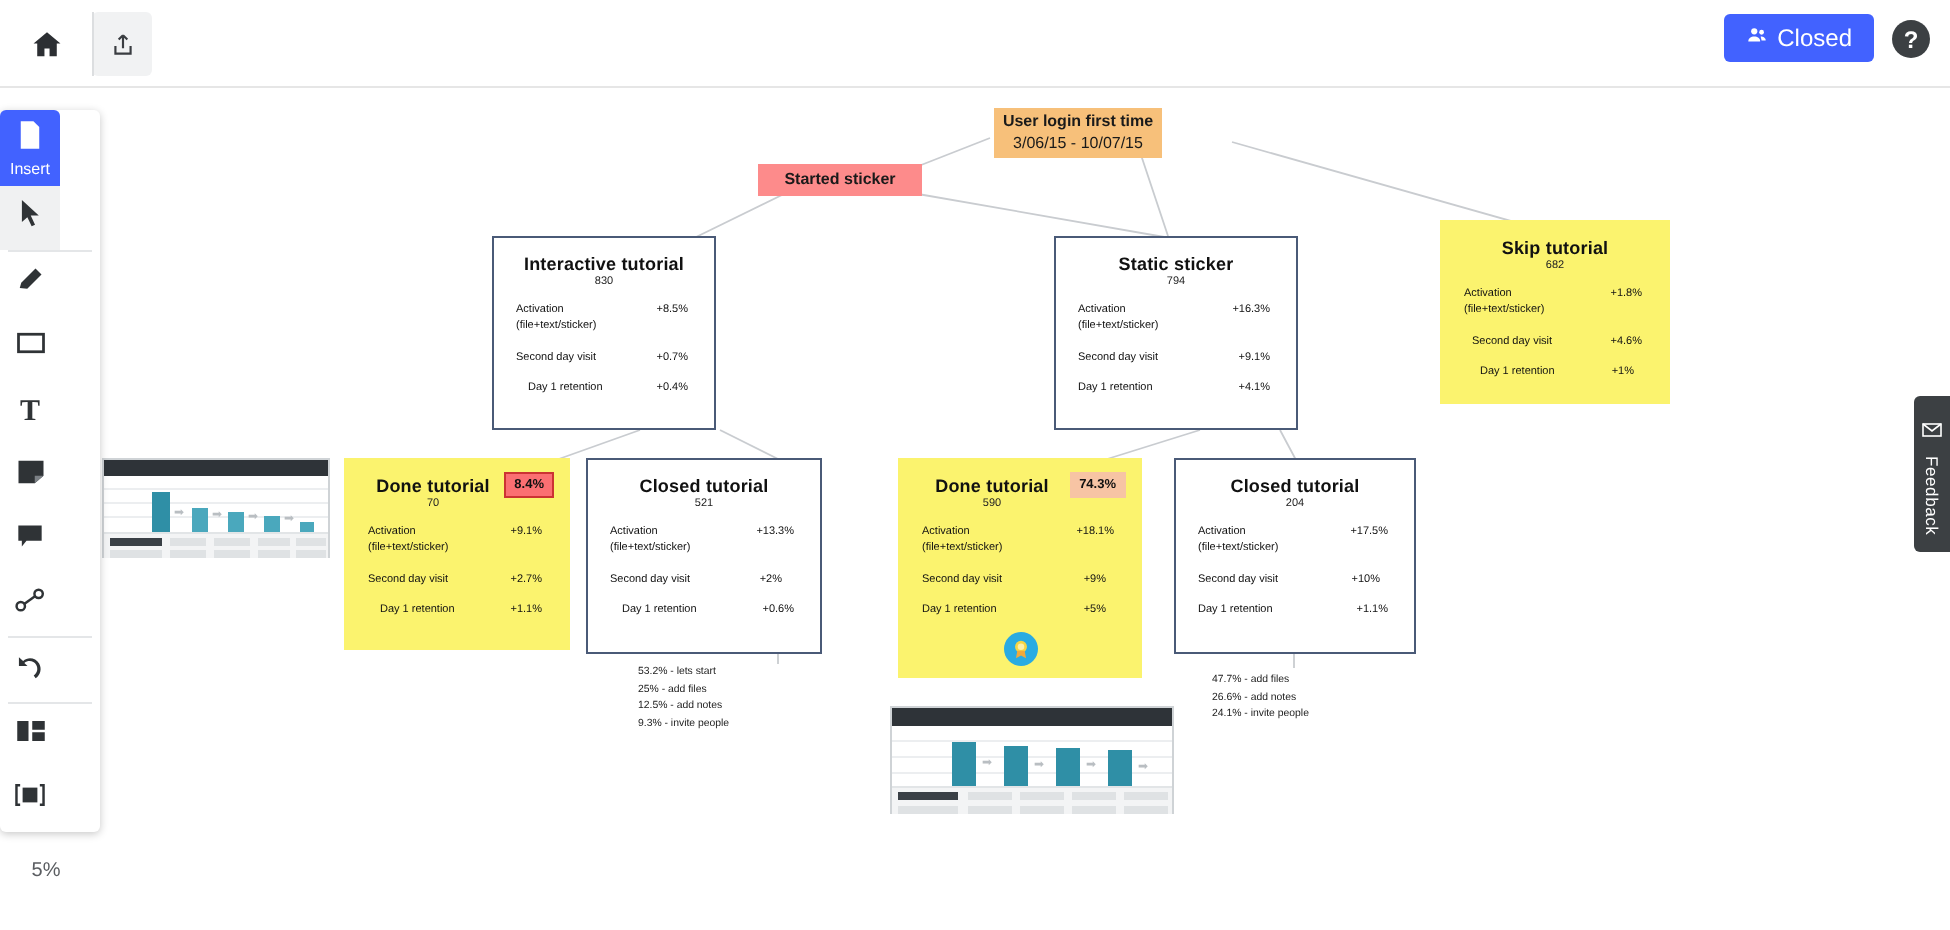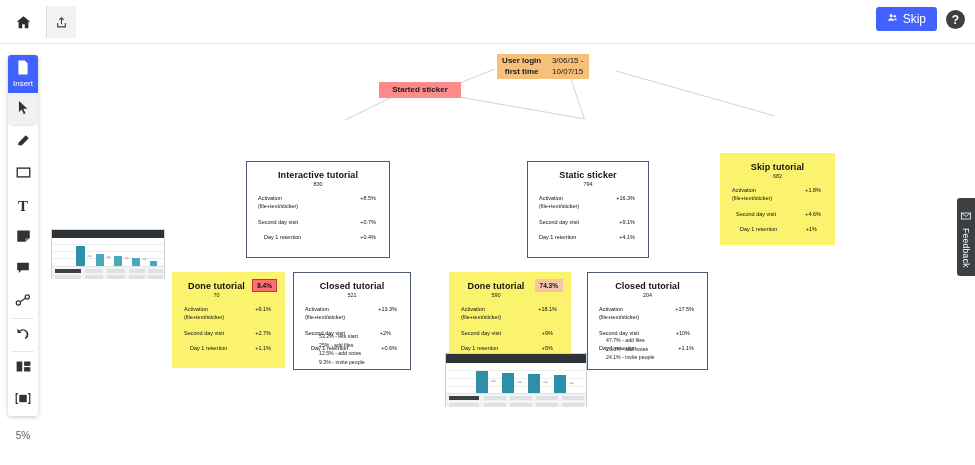--- a/index.html
+++ b/index.html
@@ -40,21 +40,21 @@
   }
   .help-btn {
     position:absolute; right:10px; top:10px; width:19px; height:19px;
     border-radius:50%; background:#3c4043; color:#fff;
     display:flex; align-items:center; justify-content:center;
     font-size:12px; font-weight:bold; cursor:pointer;
   }
 
   
   .toolbar {
-    position:absolute; left:8px; top:55px; width:30px;
+    position:absolute; left:0; top:55px; width:50px;
     background:#ffffff; border-radius:3px; z-index:25;
     box-shadow:0 1px 4px rgba(0,0,0,0.22);
   }
   .tool {
     width:30px; height:32px; display:flex; flex-direction:column;
     align-items:center; justify-content:center; cursor:pointer; color:#3c4043;
   }
   .tool.insert {
     height:38px; background:#4262ff; color:#fff;
     border-radius:3px 3px 0 0; gap:1px;
@@ -86,21 +86,21 @@
   .node { position:absolute; }
   .pill {
     display:flex; align-items:center; justify-content:center;
     font-size:8px; font-weight:bold; color:#1a1a1a; line-height:1.35;
     text-align:center;
   }
   .pill.orange { background:#f7c07a; }
   .pill.red { background:#fd8b8b; }
 
   .card {
-    background:#ffffff; border:1px solid #4a5a77; padding:8px 9px 10px 9px;margin-top:43px;
+    background:#ffffff; border:1px solid #4a5a77; padding:8px 9px 10px 9px;
   }
   .card.yellow { background:#fbf36e; border:none; padding:9px 10px 10px 10px; }
   .card-head {
     position:relative; text-align:center; margin-bottom:3px;
   }
   .card-title { font-size:9px; font-weight:bold; color:#111; letter-spacing:0.1px; }
   .card-count { font-size:5.5px; color:#222; margin-top:1px; }
   .badge {
     position:absolute; right:-2px; top:-2px;
     font-size:6.5px; font-weight:bold; padding:2px 4px;
@@ -165,21 +165,21 @@
 
     <div class="share-btn">
       <span>
         <svg width="11" height="11" viewBox="0 0 24 24" fill="#ffffff">
           <circle cx="9" cy="8" r="3.4"></circle>
             <circle cx="17" cy="9" r="2.6"></circle>
           <path d="M2.5 19c0-3.4 3-5.4 6.5-5.4s6.5 2 6.5 5.4z"></path>
           <path d="M16 13.6c3 0 5.5 1.7 5.5 4.3H17z"></path>
         </svg>
       </span>
-      <span>Skip</span>
+      <span>Closed</span>
     </div>
 
     <div class="help-btn">
       <span>?</span>
     </div>
   </div>
 
   <div class="toolbar">
     <div class="tool insert">
       <span>
@@ -310,30 +310,30 @@
         <path d="M560 171 L512 186"></path>
 
         <path d="M600 171 L608 186"></path>
 
         <path d="M349 283 L349 288"></path>
 
         <path d="M607 283 L607 290"></path>
       </g>
     </svg>
 
-    <div class="node pill orange" style="left:457px; top:10px; width:92px; height:25px; flex-direction:row; gap:0;">
+    <div class="node pill orange" style="left:457px; top:10px; width:84px; height:25px; flex-direction:column; gap:0;">
       <div>User login first time</div>
       <div style="font-weight:normal;">3/06/15 - 10/07/15</div>
     </div>
 
     <div class="node pill red" style="left:339px; top:38px; width:82px; height:16px;">
       <div>Started sticker</div>
     </div>
 
-    <div class="node card" style="left:206px; top:74px; width:144px; height:97px;">
+    <div class="node card" style="left:206px; top:74px; width:112px; height:97px;">
       <div class="card-head">
         <div class="card-title">Interactive tutorial</div>
         <div class="card-count">830</div>
       </div>
       <div class="metrics">
         <div class="mrow">
           <div class="mlab"><span>Activation</span><br>
             <span>(file+text/sticker)</span></div>
           <div class="mval">+8.5%</div>
         </div>

